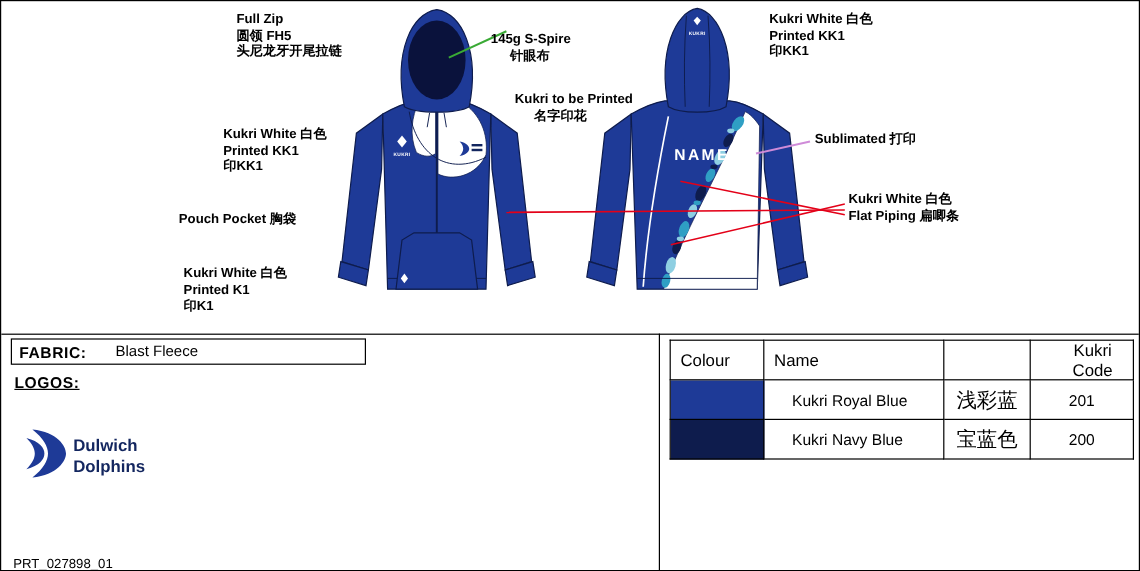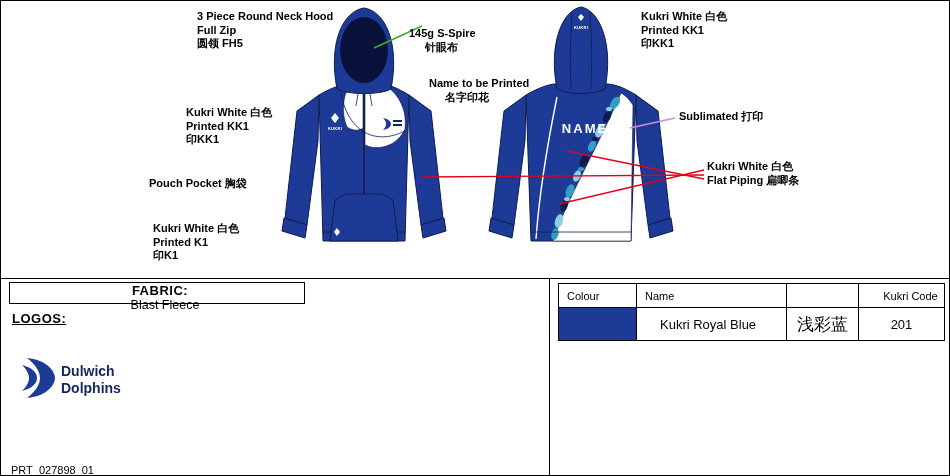--- a/index.html
+++ b/index.html
@@ -8,33 +8,33 @@
 
   .draw { position:absolute; left:0; top:0; width:950px; height:278px; }
 
   .ann { position:absolute; font-size:11px; font-weight:bold; color:#000; line-height:13.5px; white-space:nowrap; }
   .ann .ind { padding-left:16px; }
 
   .divider-h { position:absolute; left:0; top:277px; width:950px; height:1px; background:#000; }
   .divider-v { position:absolute; left:548px; top:277px; width:1px; height:199px; background:#000; }
 
   .fabric-box { position:absolute; left:8px; top:281px; width:296px; height:22px; border:1px solid #000;
-                display:flex; align-items:center; padding-left:6px;flex-direction:column; }
+                display:flex; align-items:center; padding-left:6px; }
   .fabric-label { font-weight:bold; font-size:13px; letter-spacing:0.5px; }
-  .fabric-value { font-size:12.5px; margin-left:10px; }
+  .fabric-value { font-size:12.5px; margin-left:24px; }
 
   .logos-label { position:absolute; left:11px; top:310px; font-weight:bold; font-size:13px; letter-spacing:0.5px;text-decoration:underline; }
   .brand-logo { position:absolute; left:12px; top:352px; }
   .brand-line { font-weight:bold; font-size:14px; fill:var(--brand_navy); font-family:"Liberation Sans",sans-serif; }
 
   .prt { position:absolute; left:10px; top:462px; font-size:11px; line-height:14px; color:#000; }
 
   .ctable { position:absolute; left:557px; top:282px; border-collapse:collapse; table-layout:fixed; }
   .ctable th, .ctable td { border:1px solid #000; font-weight:normal; color:#000; }
-  .ctable th { font-size:11px; height:24px; text-align:left; padding-left:8px; }
+  .ctable th { font-size:14px; height:24px; text-align:left; padding-left:8px; }
   th.th-colour { width:78px; }
   th.th-name  { width:150px; }
   th.th-cn    { width:72px; }
   th.th-code  { width:86px; text-align:center; padding-left:18px; }
   .swatch { height:33px; }
   .name-cell { font-size:13px; padding-left:23px; }
   .cn-cell { font-size:17px; text-align:center; font-family:"DejaVu Serif",serif;margin-top:44px; }
   .code-cell { font-size:13px; text-align:center; }
 
   
@@ -126,32 +126,32 @@
     <g>
       <line class="ln-green" x1="421" y1="25" x2="373" y2="47"></line>
       <line class="ln-pink" x1="674" y1="117" x2="629" y2="127"></line>
       <line class="ln-red" x1="703" y1="169" x2="558" y2="203"></line>
       <line class="ln-red" x1="703" y1="178" x2="566" y2="150"></line>
       <line class="ln-red" x1="703" y1="174" x2="421" y2="176"></line>
     </g>
   </svg>
 
   <div class="ann" style="left:196px;top:9px">
-    <div>3 Piece Round Neck Hood</div>
     <div>Full Zip</div>
     <div>圆领 FH5</div>
+    <div>头尼龙牙开尾拉链</div>
   </div>
 
   <div class="ann" style="left:408px;top:26px">
     <div>145g S-Spire</div>
     <div class="ind">针眼布</div>
   </div>
 
   <div class="ann" style="left:428px;top:76px">
-    <div>Name to be Printed</div>
+    <div>Kukri to be Printed</div>
     <div class="ind">名字印花</div>
   </div>
 
   <div class="ann" style="left:185px;top:105px">
     <div>Kukri White  白色</div>
     <div>Printed KK1</div>
     <div>印KK1</div>
   </div>
 
   <div class="ann" style="left:148px;top:176px">
@@ -213,16 +213,22 @@
       <th class="th-name">Name</th>
       <th class="th-cn"></th>
       <th class="th-code">Kukri Code</th>
     </tr>
     <tr>
       <td class="swatch" style="background: rgb(30, 58, 151);"></td>
       <td class="name-cell">Kukri Royal Blue</td>
       <td class="cn-cell">浅彩蓝</td>
       <td class="code-cell">201</td>
     </tr>
+    <tr>
+      <td class="swatch" style="background: rgb(14, 28, 77);"></td>
+      <td class="name-cell">Kukri Navy Blue</td>
+      <td class="cn-cell">宝蓝色</td>
+      <td class="code-cell">200</td>
+    </tr>
   </tbody>
     </table>
 
 </div>
 
 </body></html>

